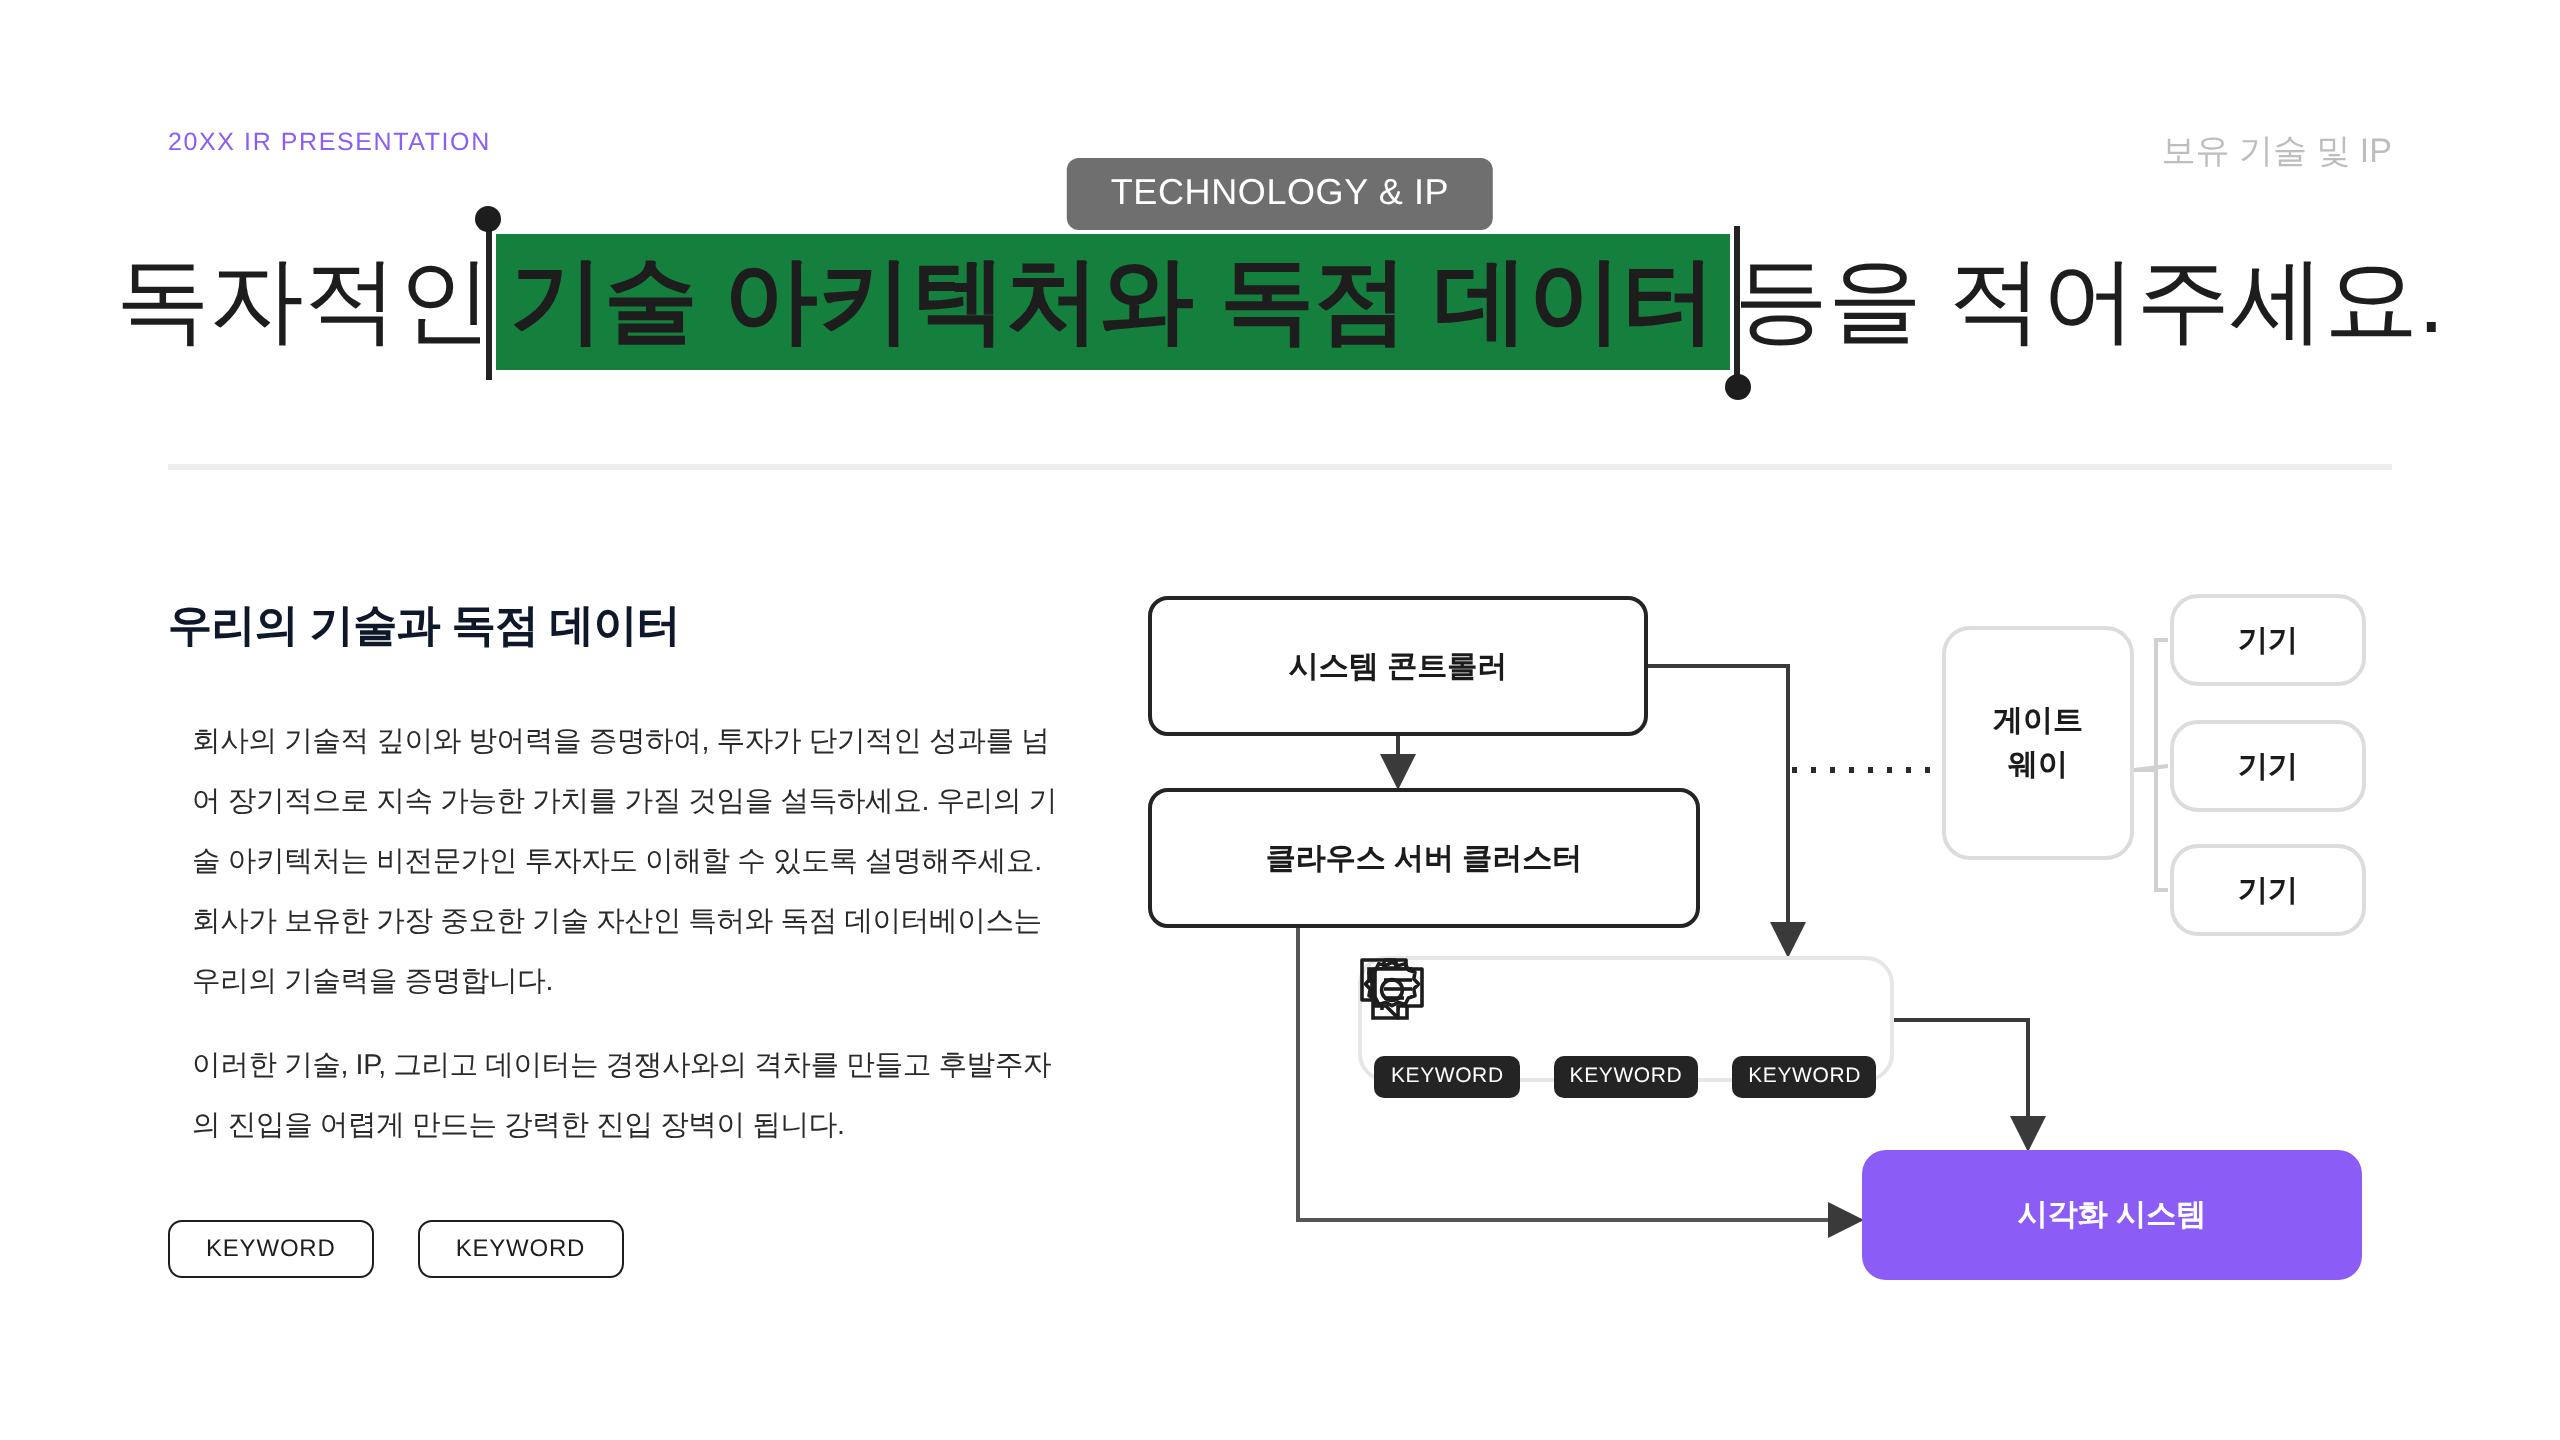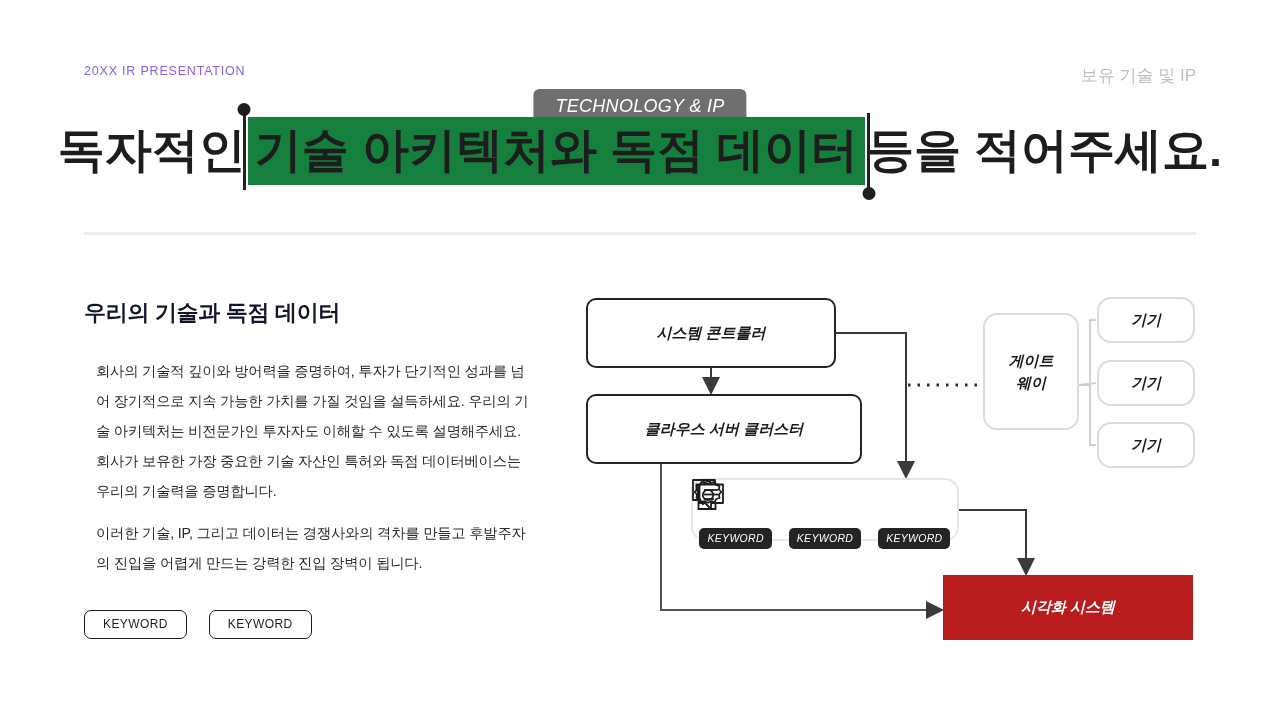--- a/index.html
+++ b/index.html
@@ -32,45 +32,44 @@
     right: 84px;
     top: 64px;
     font-size: 17px;
     color: #bdbdbd;
     white-space: nowrap;
   }
   .section-badge {
     position: absolute;
     left: 50%;
     transform: translateX(-50%);
-    top: 89px;
+    top: 79px;
     background: #6f6f6f;
     color: #ffffff;
     border-radius: 6px;
     padding: 7px 22px 8px 22px;
     font-size: 18px;
     letter-spacing: 0.3px;
     white-space: nowrap;
-    font-style: italic;
   }
 
   
   .headline {
     position: absolute;
     left: 0;
     right: 0;
     top: 126px;
     text-align: center;
     font-size: 47px;
     line-height: 1.0;
     white-space: nowrap;
     color: #1d1d1d;
     font-weight: 400;
   }
-  .headline .seg-plain { font-weight: 700; }
+  .headline .seg-plain { font-weight: 400; }
   .headline .seg-hl {
     position: relative;
     font-weight: 700;
     background: #15803d;
     padding: 6px 7px 9px 7px;
     margin: 0 2px;
   }
   .marker {
     position: absolute;
     width: 3px;
@@ -136,25 +135,24 @@
     font-size: 12px;
     letter-spacing: 0.4px;
     color: #1d1d1d;
     background: #ffffff;
     white-space: nowrap;
   }
 
   
   .diagram {
     position: absolute;
-    left: 556px;
+    left: 544px;
     top: 275px;
     width: 680px;
     height: 400px;
-    font-style: italic;
   }
   .diagram svg { position: absolute; left: 0; top: 0; }
 
   .node {
     position: absolute;
     box-sizing: border-box;
     display: flex;
     align-items: center;
     justify-content: center;
     text-align: center;
@@ -167,22 +165,22 @@
     font-size: 15px;
     color: #1b1b1b;
   }
   .node.light-border {
     border: 2px solid #dcdcdc;
     border-radius: 14px;
     font-size: 15px;
     color: #1b1b1b;
   }
   .node.filled-dark {
-    background: #b91c1c;
-    border-radius: 0;
+    background: #8b5cf6;
+    border-radius: 12px;
     color: #ffffff;
     font-size: 15px;
   }
 
   #node-controller { left: 30px; top: 23px; width: 250px; height: 70px; }
   #node-cluster    { left: 30px; top: 119px; width: 276px; height: 70px; }
   #node-gateway    { left: 427px; top: 38px; width: 96px; height: 117px; line-height: 1.45; }
   #node-device-1   { left: 541px; top: 22px; width: 98px; height: 46px; }
   #node-device-2   { left: 541px; top: 85px; width: 98px; height: 46px; }
   #node-device-3   { left: 541px; top: 147px; width: 98px; height: 46px; }

